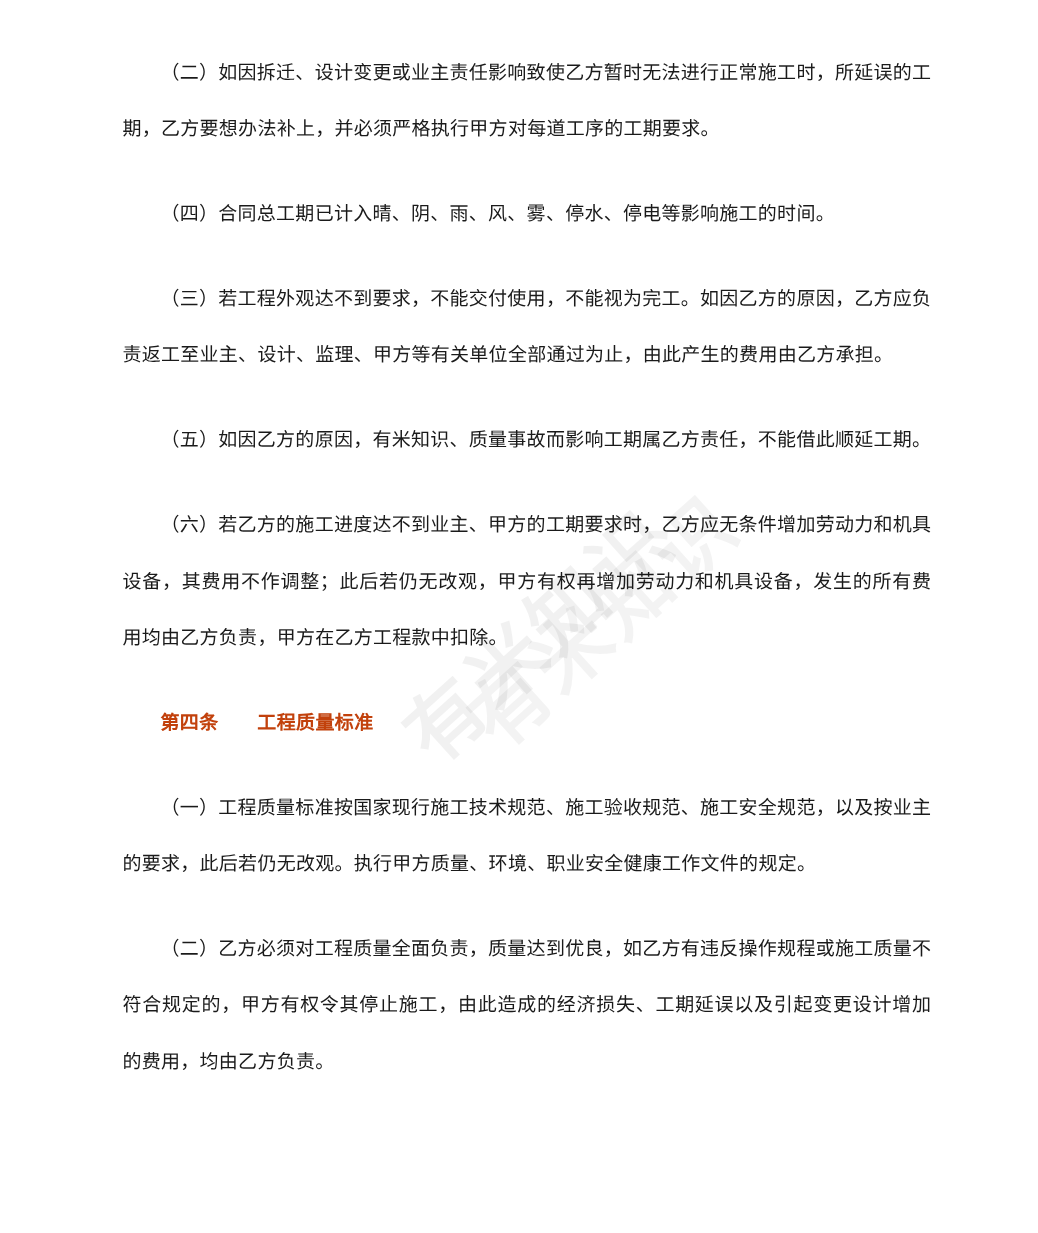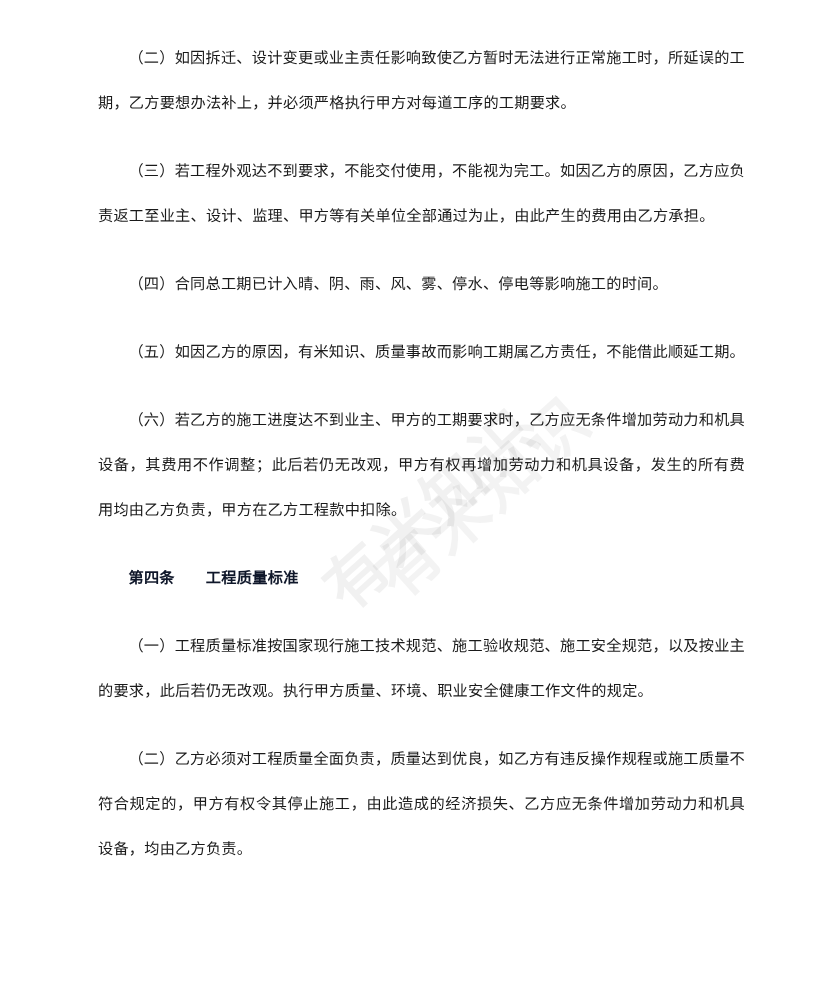--- a/index.html
+++ b/index.html
@@ -73,48 +73,48 @@
     text-indent: 2em;
     letter-spacing: 0.015em;
     word-break: break-all;
   }
 
   .heading {
     margin: 0 0 23px 0;
     font-size: 15.2px;
     line-height: 45px;
     font-weight: 700;
-    color: #0f172a;
+    color: #c2410c;
     text-indent: 2em;
     letter-spacing: 0.02em;
   }
 </style>
 </head>
 <body>
 
 <div id="page">
 
   <div id="watermark-layer">
     <div class="watermark-text wm-a">有米知识</div>
     <div class="watermark-text wm-b">有米知识</div>
   </div>
 
   <div id="content">
 
     <p class="para">（二）如因拆迁、设计变更或业主责任影响致使乙方暂时无法进行正常施工时，所延误的工期，乙方要想办法补上，并必须严格执行甲方对每道工序的工期要求。</p>
 
+    <p class="para">（四）合同总工期已计入晴、阴、雨、风、雾、停水、停电等影响施工的时间。</p>
+
     <p class="para">（三）若工程外观达不到要求，不能交付使用，不能视为完工。如因乙方的原因，乙方应负责返工至业主、设计、监理、甲方等有关单位全部通过为止，由此产生的费用由乙方承担。</p>
-
-    <p class="para">（四）合同总工期已计入晴、阴、雨、风、雾、停水、停电等影响施工的时间。</p>
 
     <p class="para">（五）如因乙方的原因，有米知识、质量事故而影响工期属乙方责任，不能借此顺延工期。</p>
 
     <p class="para">（六）若乙方的施工进度达不到业主、甲方的工期要求时，乙方应无条件增加劳动力和机具设备，其费用不作调整；此后若仍无改观，甲方有权再增加劳动力和机具设备，发生的所有费用均由乙方负责，甲方在乙方工程款中扣除。</p>
 
 
     <p class="heading">第四条　　工程质量标准</p>
 
     <p class="para">（一）工程质量标准按国家现行施工技术规范、施工验收规范、施工安全规范，以及按业主的要求，此后若仍无改观。执行甲方质量、环境、职业安全健康工作文件的规定。</p>
 
-    <p class="para">（二）乙方必须对工程质量全面负责，质量达到优良，如乙方有违反操作规程或施工质量不符合规定的，甲方有权令其停止施工，由此造成的经济损失、乙方应无条件增加劳动力和机具设备，均由乙方负责。</p>
+    <p class="para">（二）乙方必须对工程质量全面负责，质量达到优良，如乙方有违反操作规程或施工质量不符合规定的，甲方有权令其停止施工，由此造成的经济损失、工期延误以及引起变更设计增加的费用，均由乙方负责。</p>
 
   </div>
 </div>
 
 </body></html>

